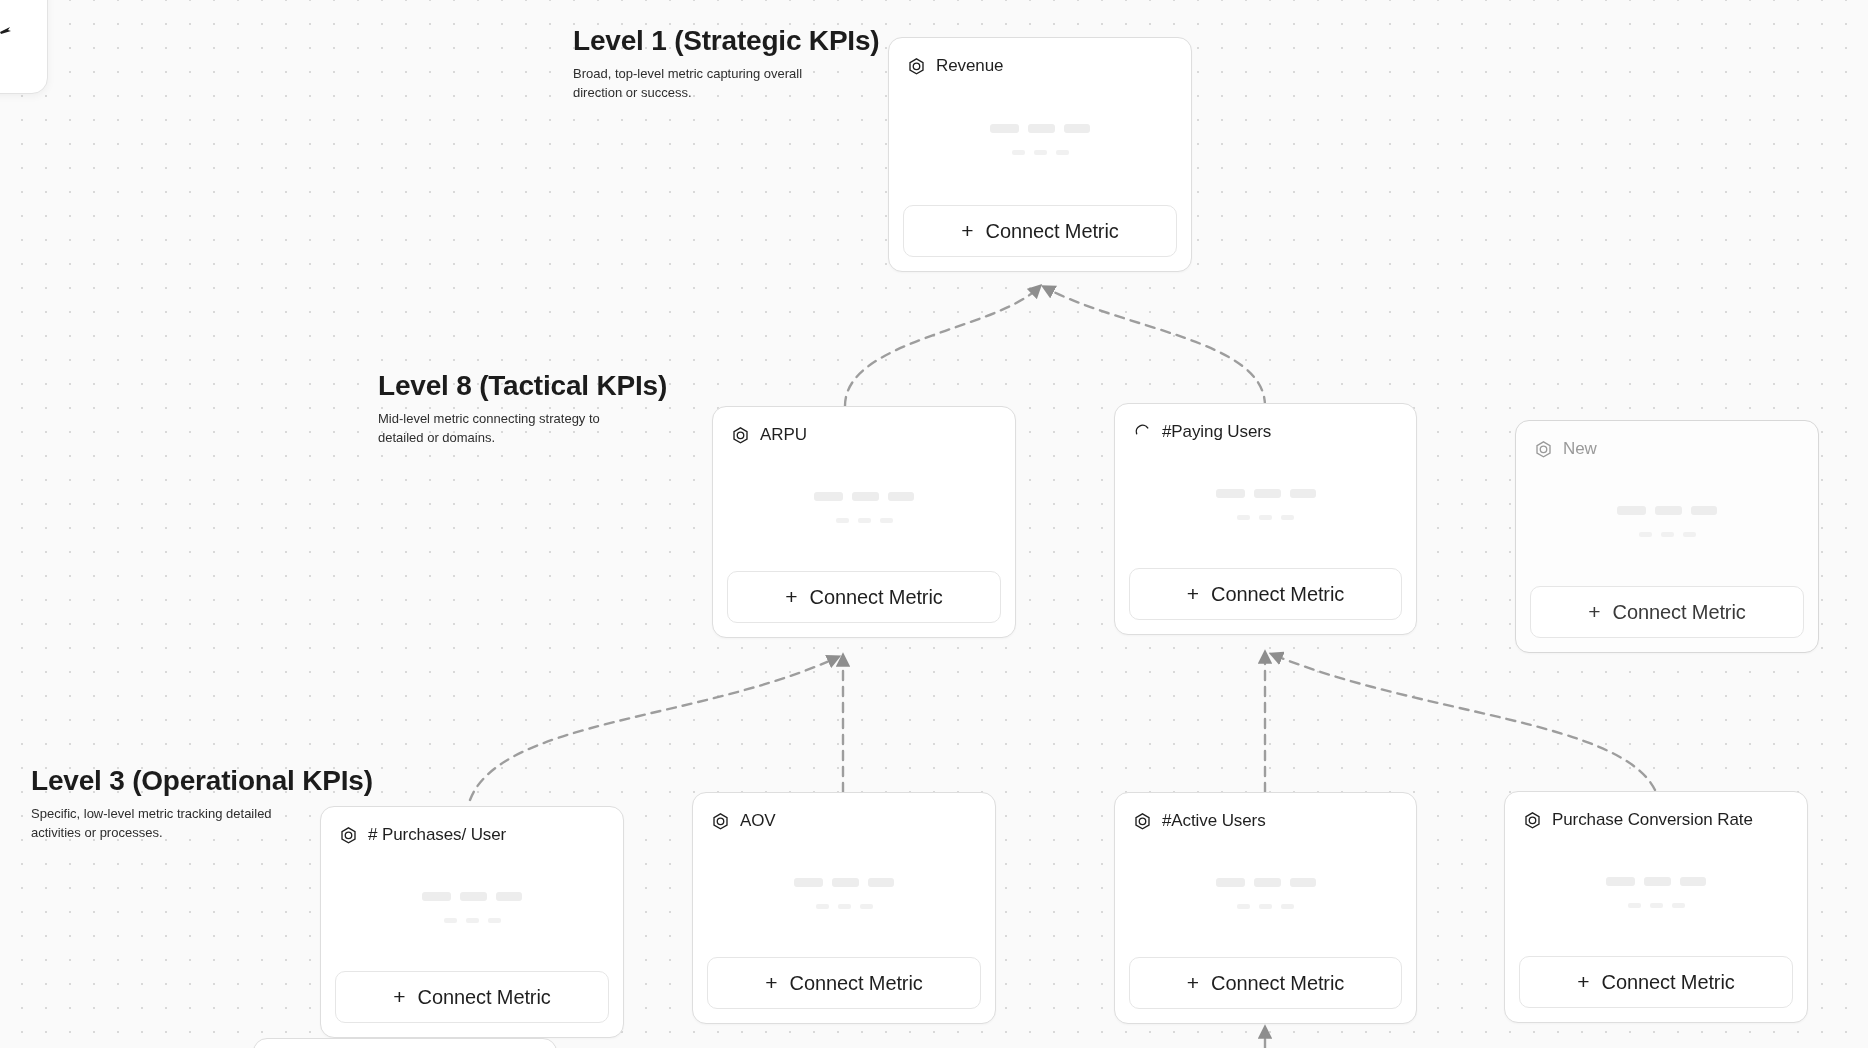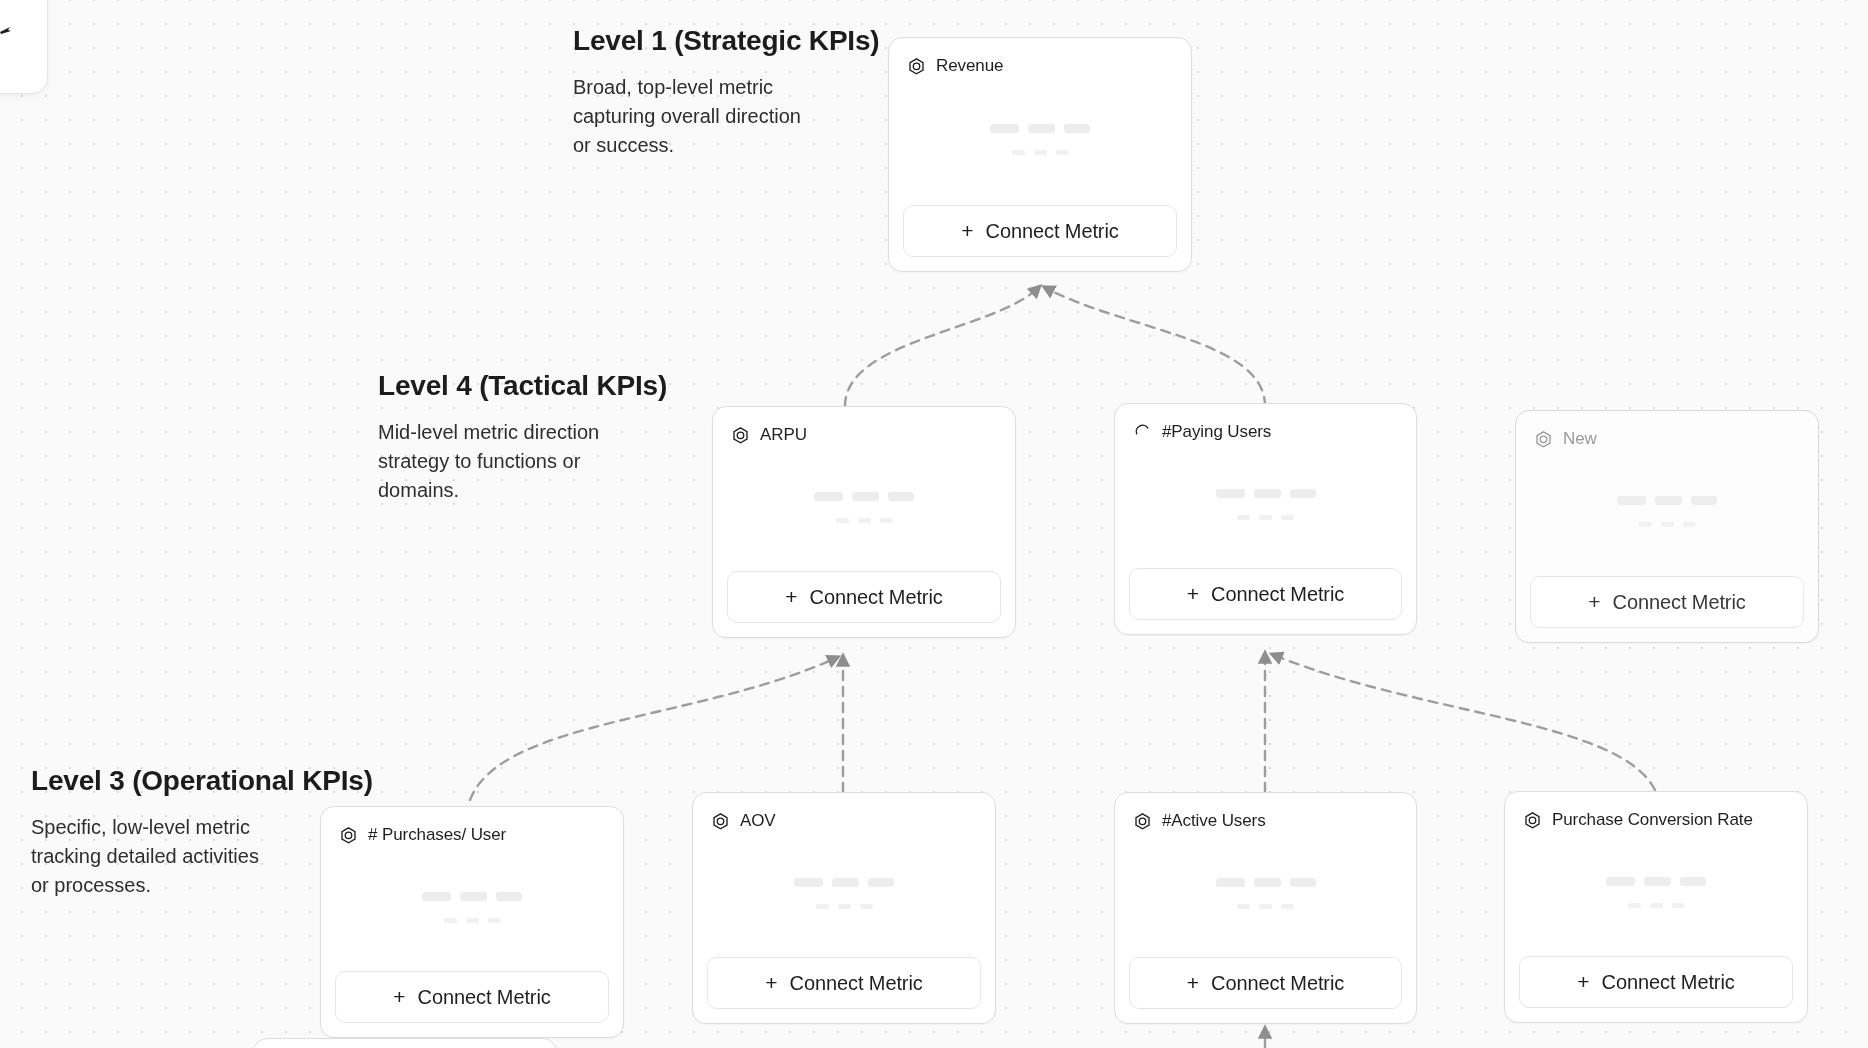--- a/index.html
+++ b/index.html
@@ -39,22 +39,22 @@
     z-index: 2;
   }
   .level-title {
     font-size: 28px;
     font-weight: 700;
     color: #1c1c1c;
     letter-spacing: -0.2px;
     white-space: nowrap;
   }
   .level-desc {
-    margin-top: 16px;
-    font-size: 20px;
+    margin-top: 8px;
+    font-size: 13px;
     line-height: 1.45;
     color: #2e2e2e;
     max-width: 250px;
   }
 
   
   .node {
     position: absolute;
     background: #ffffff;
     border: 1px solid #dedede;
@@ -197,22 +197,22 @@
       <path d="M1 7 L11 2 L9 5 L12 6 L2 9 Z" fill="#1d1d1d"></path>
     </svg>
   </div>
 
   <div class="level-label" style="left:573px; top:25px;">
     <div class="level-title">Level 1 (Strategic KPIs)</div>
     <div class="level-desc">Broad, top-level metric capturing overall direction or success.</div>
   </div>
 
   <div class="level-label" style="left:378px; top:370px;">
-    <div class="level-title">Level 4 (Tactical KPIs)</div>
-    <div class="level-desc">Mid-level metric direction strategy to functions or domains.</div>
+    <div class="level-title">Level 8 (Tactical KPIs)</div>
+    <div class="level-desc">Mid-level metric connecting strategy to detailed or domains.</div>
   </div>
 
   <div class="level-label" style="left:31px; top:765px;">
     <div class="level-title">Level 3 (Operational KPIs)</div>
     <div class="level-desc">Specific, low-level metric tracking detailed activities or processes.</div>
   </div>
 
   <div class="node" style="left:888px; top:37px; width:304px; height:235px;">
     <div class="node-head">
       <svg class="node-icon" viewBox="0 0 24 24">
@@ -283,21 +283,21 @@
         <span class="sk small"></span>
         <span class="sk small"></span>
       </div>
     </div>
     <div class="connect-btn">
       <span class="connect-plus">+</span>
       <span class="connect-label">Connect Metric</span>
     </div>
   </div>
 
-  <div class="node ghost" style="left:1515px; top:410px; width:304px; height:233px;">
+  <div class="node ghost" style="left:1515px; top:420px; width:304px; height:233px;">
     <div class="node-head">
       <svg class="node-icon" viewBox="0 0 24 24">
         <path d="M12 2.4 L20.2 7.1 L20.2 16.5 L12 21.2 L3.8 16.5 L3.8 7.1 Z" fill="none" stroke="#9a9a9a" stroke-width="1.7"></path>
         <circle cx="12" cy="11.8" r="4.1" fill="none" stroke="#9a9a9a" stroke-width="1.7"></circle>
       </svg>
       <span class="node-title">New</span>
     </div>
     <div class="node-body">
       <div class="sk-row">
         <span class="sk big"></span>

